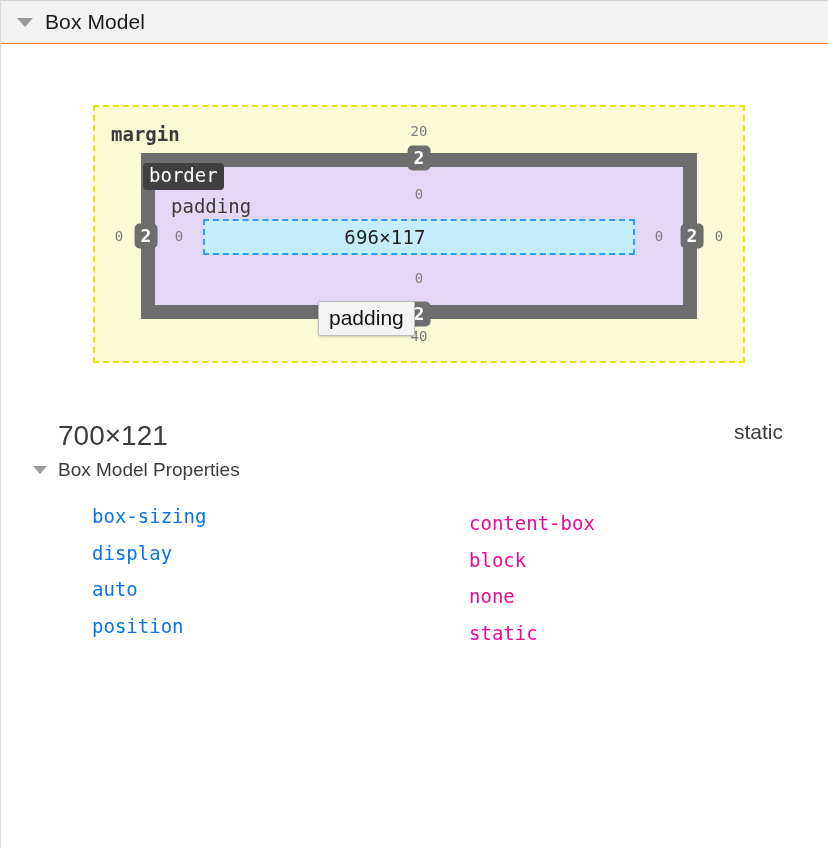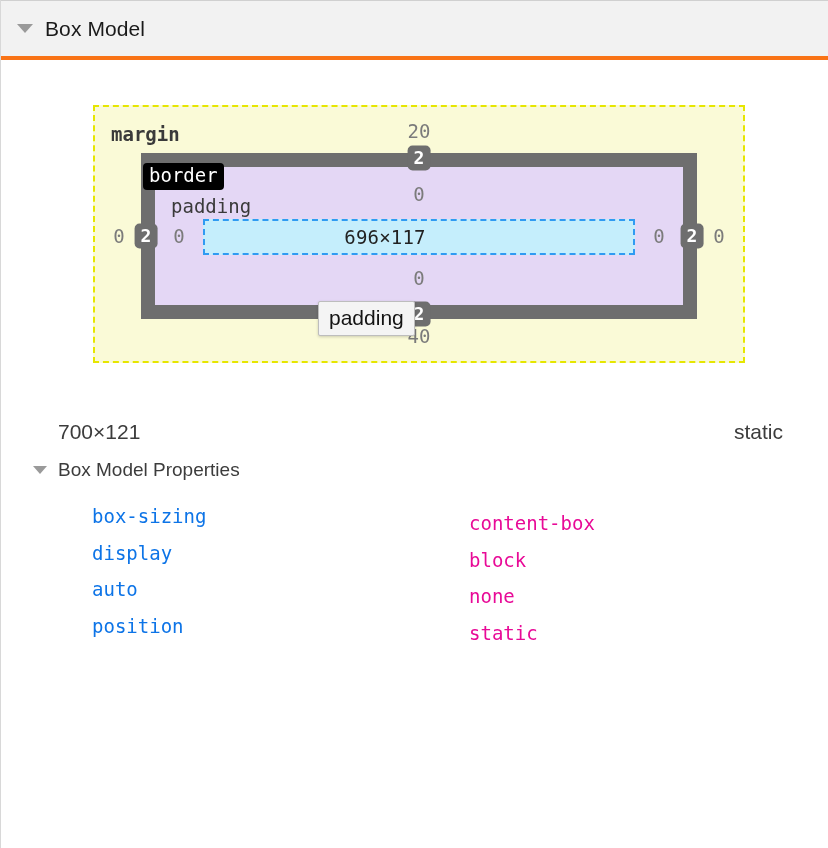--- a/index.html
+++ b/index.html
@@ -15,24 +15,24 @@
     overflow: hidden;
     background: #ffffff;
     border-left: 1px solid #d8d8d8;
     box-sizing: border-box;
   }
 
   
   .panel-header {
     position: absolute;
     left: 0; top: 0;
-    width: 828px; height: 60px;
+    width: 828px; height: 44px;
     background: #f2f2f2;
     border-top: 1px solid #d0d0d0;
-    border-bottom: 4px solid #f97316;
+    border-bottom: 1px solid #f97316;
     box-sizing: border-box;
     display: flex;
     align-items: center;
   }
   .twisty {
     width: 0; height: 0;
     border-left: 8px solid transparent;
     border-right: 8px solid transparent;
     border-top: 9px solid #9a9a9a;
     margin-left: 16px;
@@ -83,21 +83,21 @@
     position: absolute;
     font-family: "DejaVu Sans Mono", monospace;
     font-size: 19px;
     line-height: 1;
     white-space: nowrap;
   }
   .label-margin { left: 18px;  top: 20px;  color: #3a3a3a; font-weight: bold; }
   .label-border {
     left: 50px; top: 58px;
     color: #ffffff;
-    background: #000000;
+    background: #404040;
     padding: 3px 6px 5px 6px;
     border-radius: 4px;
   }
   .label-padding { left: 78px; top: 92px; color: #3a3a3a; }
 
   .content-size {
     position: absolute;
     left: 110px; top: 114px;
     width: 364px; height: 36px;
     display: flex;
@@ -106,21 +106,21 @@
     font-family: "DejaVu Sans Mono", monospace;
     font-size: 19px;
     color: #222222;
     letter-spacing: 0.2px;
   }
 
   
   .val {
     position: absolute;
     font-family: "DejaVu Sans Mono", monospace;
-    font-size: 19px;
+    font-size: 14px;
     color: #7b7b7b;
     text-align: center;
     white-space: nowrap;
     transform: translate(-50%, -50%);
   }
   
   .badge {
     position: absolute;
     font-family: "DejaVu Sans Mono", monospace;
     font-size: 18px;
@@ -169,21 +169,21 @@
 
   
   .summary-row {
     position: absolute;
     left: 0; top: 420px;
     width: 828px; height: 34px;
   }
   .summary-size {
     position: absolute;
     left: 57px; top: 0;
-    font-size: 21px;
+    font-size: 28px;
     color: #3c3c3c;
   }
   .summary-position {
     position: absolute;
     right: 46px; top: 0;
     font-size: 21px;
     color: #3c3c3c;
   }
 
   

